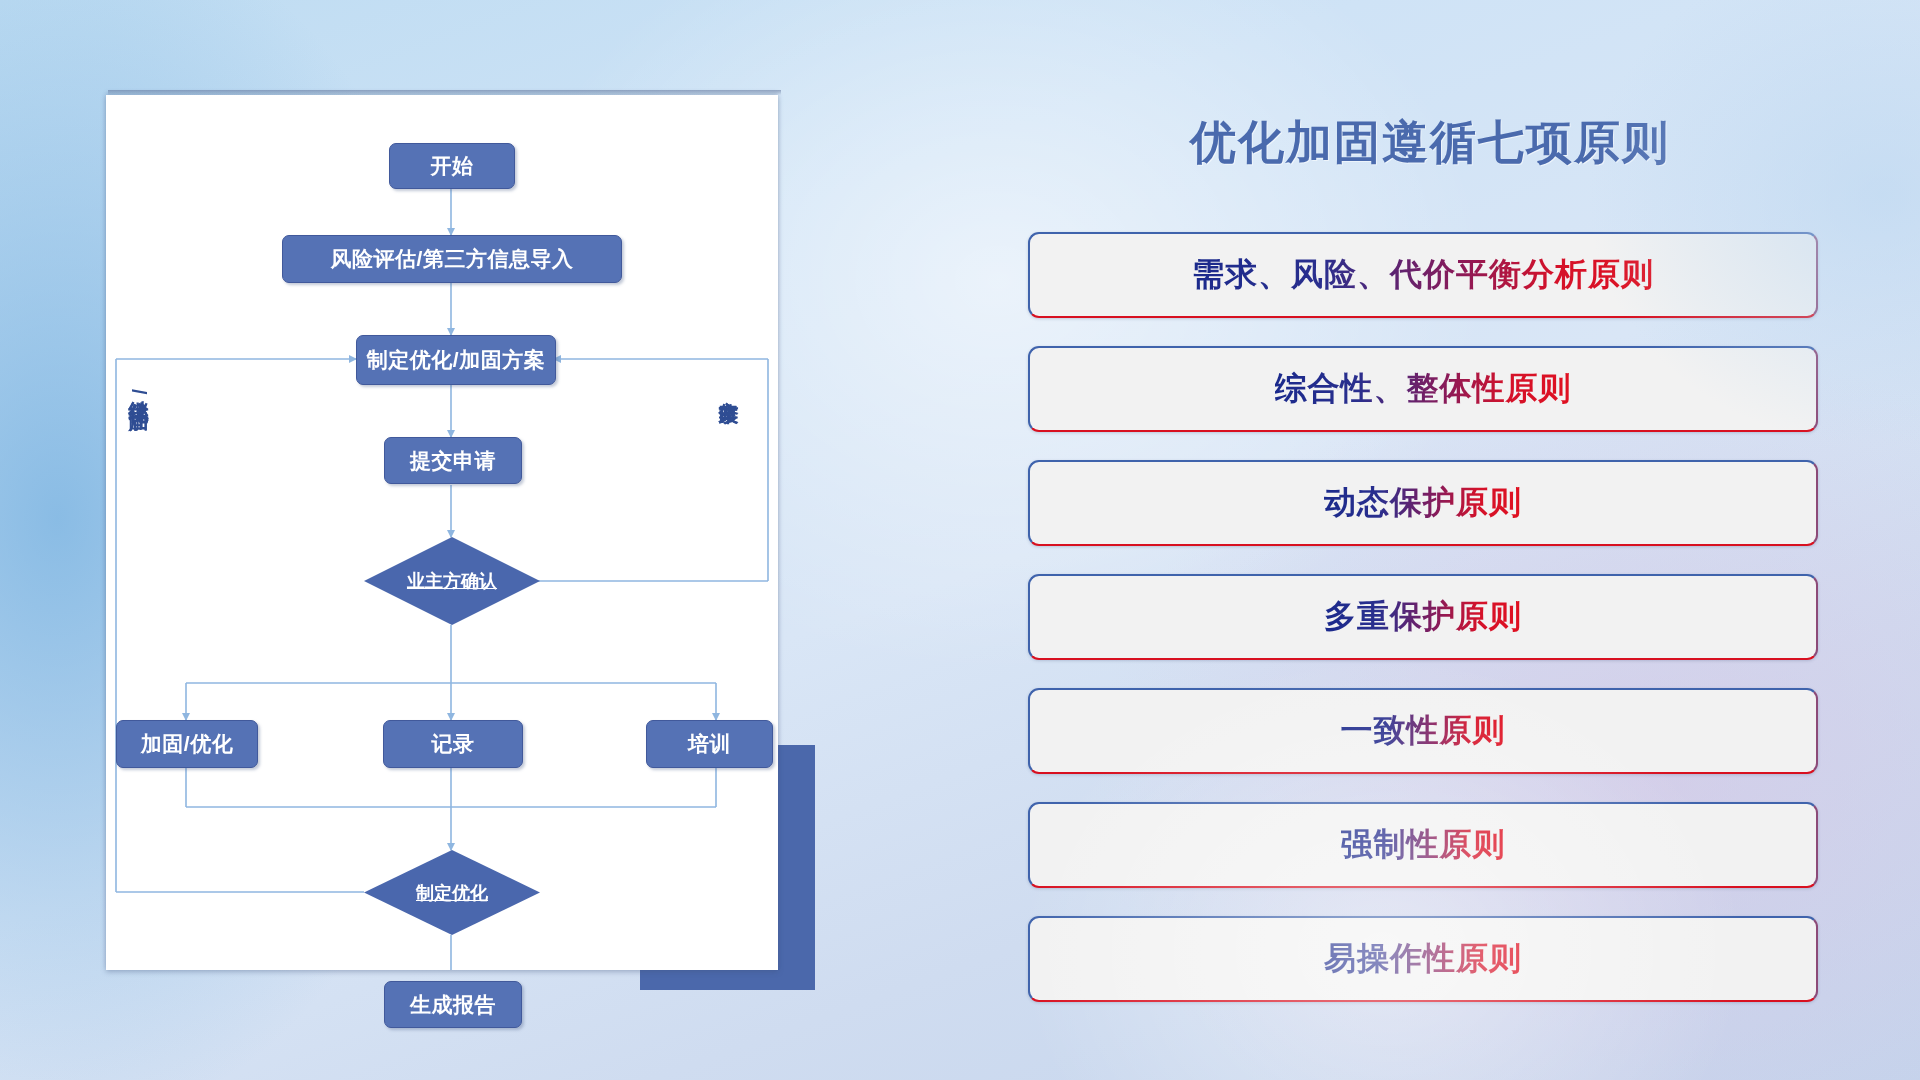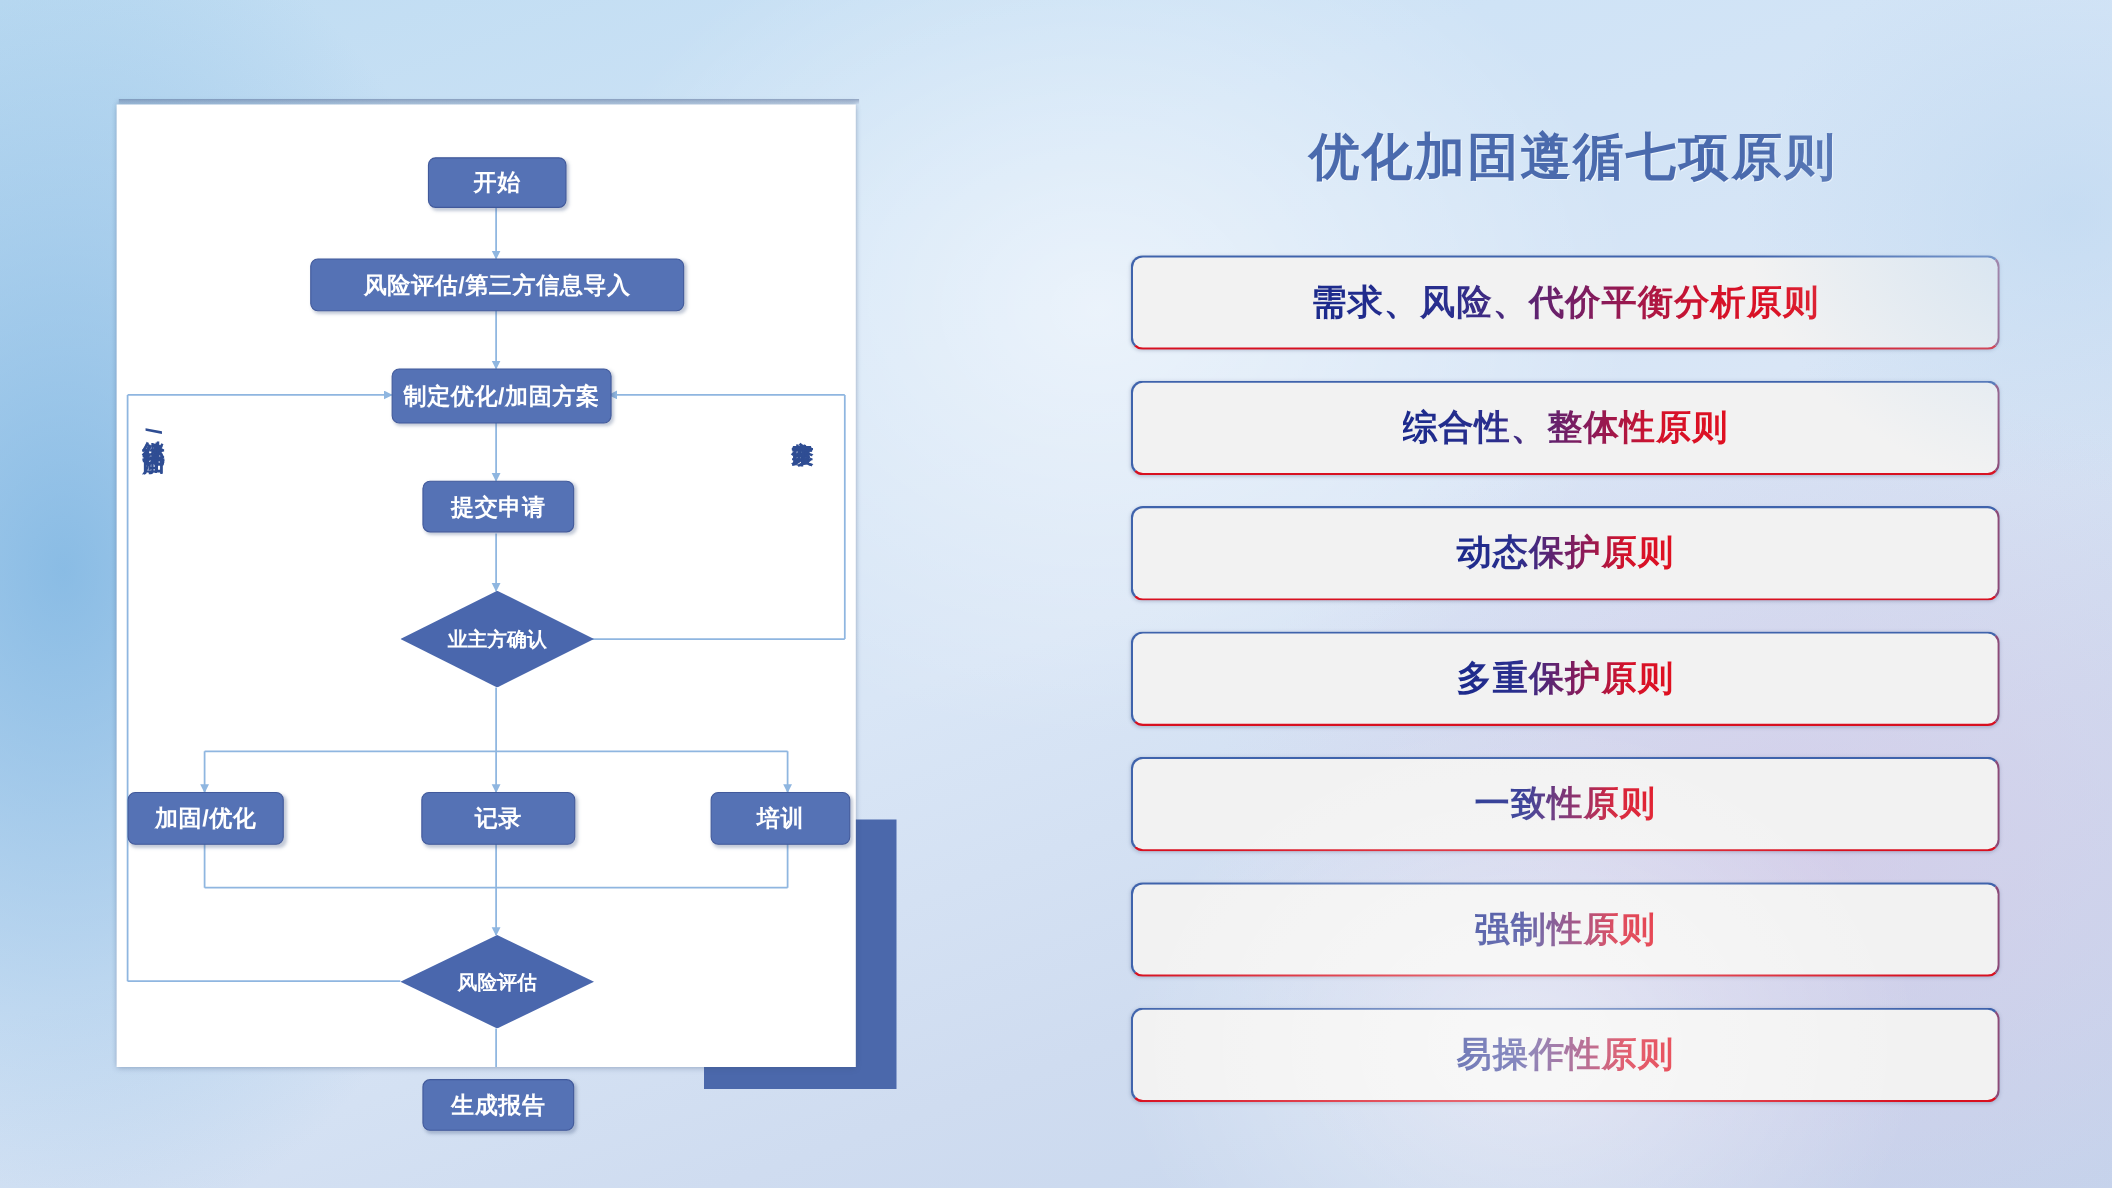--- a/index.html
+++ b/index.html
@@ -69,21 +69,21 @@
     color:#ffffff;
     font-weight:bold;
     display:flex; align-items:center; justify-content:center;
     white-space:nowrap;
   }
   .diamond .dshape{
     position:absolute; inset:0;
     background:#4a67ad;
     clip-path: polygon(50% 0%, 100% 50%, 50% 100%, 0% 50%);
   }
-  .diamond span{ position:relative; z-index:2; }
+  .diamond span{ position:relative; z-index:2;text-decoration:underline; }
 
   .vlabel{
     position:absolute;
     color:#2f4d93;
     font-weight:bold;
     writing-mode: vertical-rl;
     text-orientation: upright;
     letter-spacing:1px;
     line-height:1.05;
   }
@@ -212,21 +212,21 @@
       <div class="node" style="left:277px; top:625px; width:138px; height:46px; font-size:21px;">
         <span>记录</span>
       </div>
 
       <div class="node" style="left:540px; top:625px; width:125px; height:46px; font-size:21px;">
         <span>培训</span>
       </div>
 
       <div class="diamond" style="left:258px; top:755px; width:176px; height:85px; font-size:18px;">
         <div class="dshape"></div>
-        <span>风险评估</span>
+        <span>制定优化</span>
       </div>
 
       <div class="node" style="left:278px; top:886px; width:136px; height:45px; font-size:21px;">
         <span>生成报告</span>
       </div>
 
       <div class="vlabel slashy" style="left:22px; top:290px; height:230px; font-size:20px;">继续优化/加固</div>
 
       <div class="vlabel" style="left:612px; top:290px; height:160px; font-size:20px;">方案修改</div>
 

